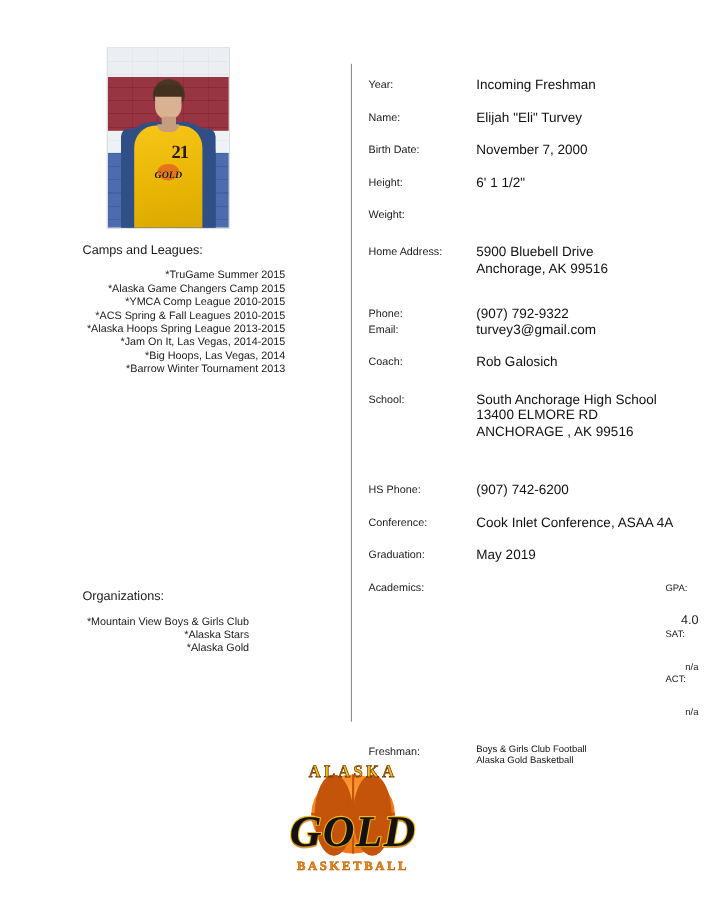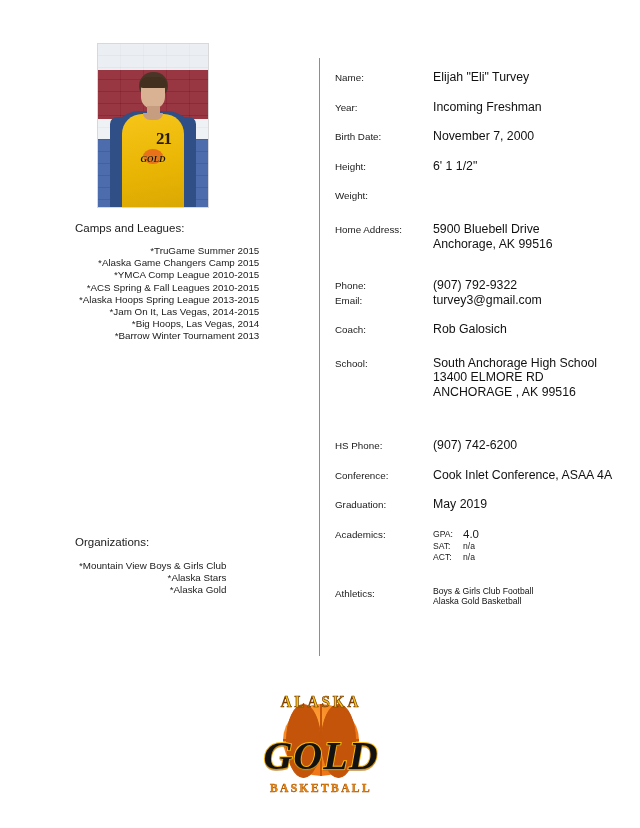--- a/index.html
+++ b/index.html
@@ -213,20 +213,21 @@
     font-size: 8.6px;
     line-height: 10.6px;
   }
 
   
   .acad-grid { display: block; }
   .acad-line {
     display: flex;
     align-items: flex-end;
     line-height: 11.5px;
+    flex-direction: column;
   }
   .acad-key {
     width: 30px;
     flex: 0 0 30px;
     font-size: 8.6px;
     color: #1a1a1a;
   }
   .acad-val { font-size: 8.6px; color: #1a1a1a; }
   .acad-line.gpa .acad-val { font-size: 11.5px; }
   .acad-line.gpa { line-height: 14px; }
@@ -346,26 +347,26 @@
 <div class="left-list" id="orgs-list">
     <div>*Mountain View Boys &amp; Girls Club</div>
     <div>*Alaska Stars</div>
     <div>*Alaska Gold</div>
   </div>
 
 <div id="column-divider"></div>
 
 <div id="info-table">
     <div class="info-row" style="margin-bottom: 15px;">
+      <div class="info-label">Year:</div>
+      <div class="info-value">Incoming Freshman</div>
+    </div>
+    <div class="info-row" style="margin-bottom: 15px;">
       <div class="info-label">Name:</div>
       <div class="info-value">Elijah "Eli" Turvey</div>
-    </div>
-    <div class="info-row" style="margin-bottom: 15px;">
-      <div class="info-label">Year:</div>
-      <div class="info-value">Incoming Freshman</div>
     </div>
     <div class="info-row" style="margin-bottom: 15px;">
       <div class="info-label">Birth Date:</div>
       <div class="info-value">November 7, 2000</div>
     </div>
     <div class="info-row" style="margin-bottom: 15px;">
       <div class="info-label">Height:</div>
       <div class="info-value">6' 1 1/2"</div>
     </div>
     <div class="info-row" style="margin-bottom: 21px;">
@@ -404,21 +405,21 @@
     </div>
     <div class="info-row" style="margin-bottom: 15px;">
       <div class="info-label">Graduation:</div>
       <div class="info-value">May 2019</div>
     </div>
     <div class="info-row" style="margin-bottom: 22px;">
       <div class="info-label">Academics:</div>
       <div class="info-value"><div class="acad-grid"><div class="acad-line gpa"><span class="acad-key">GPA:</span><span class="acad-val">4.0</span></div><div class="acad-line"><span class="acad-key">SAT:</span><span class="acad-val">n/a</span></div><div class="acad-line"><span class="acad-key">ACT:</span><span class="acad-val">n/a</span></div></div></div>
     </div>
     <div class="info-row">
-      <div class="info-label">Athletics:</div>
+      <div class="info-label">Freshman:</div>
       <div class="info-value small">Boys &amp; Girls Club Football
 Alaska Gold Basketball</div>
     </div>
   </div>
 
 <div id="team-logo">
   <div class="logo-ball">
     <div class="seam seam-v"></div>
     <div class="seam seam-h"></div>
     <div class="seam seam-c1"></div>

